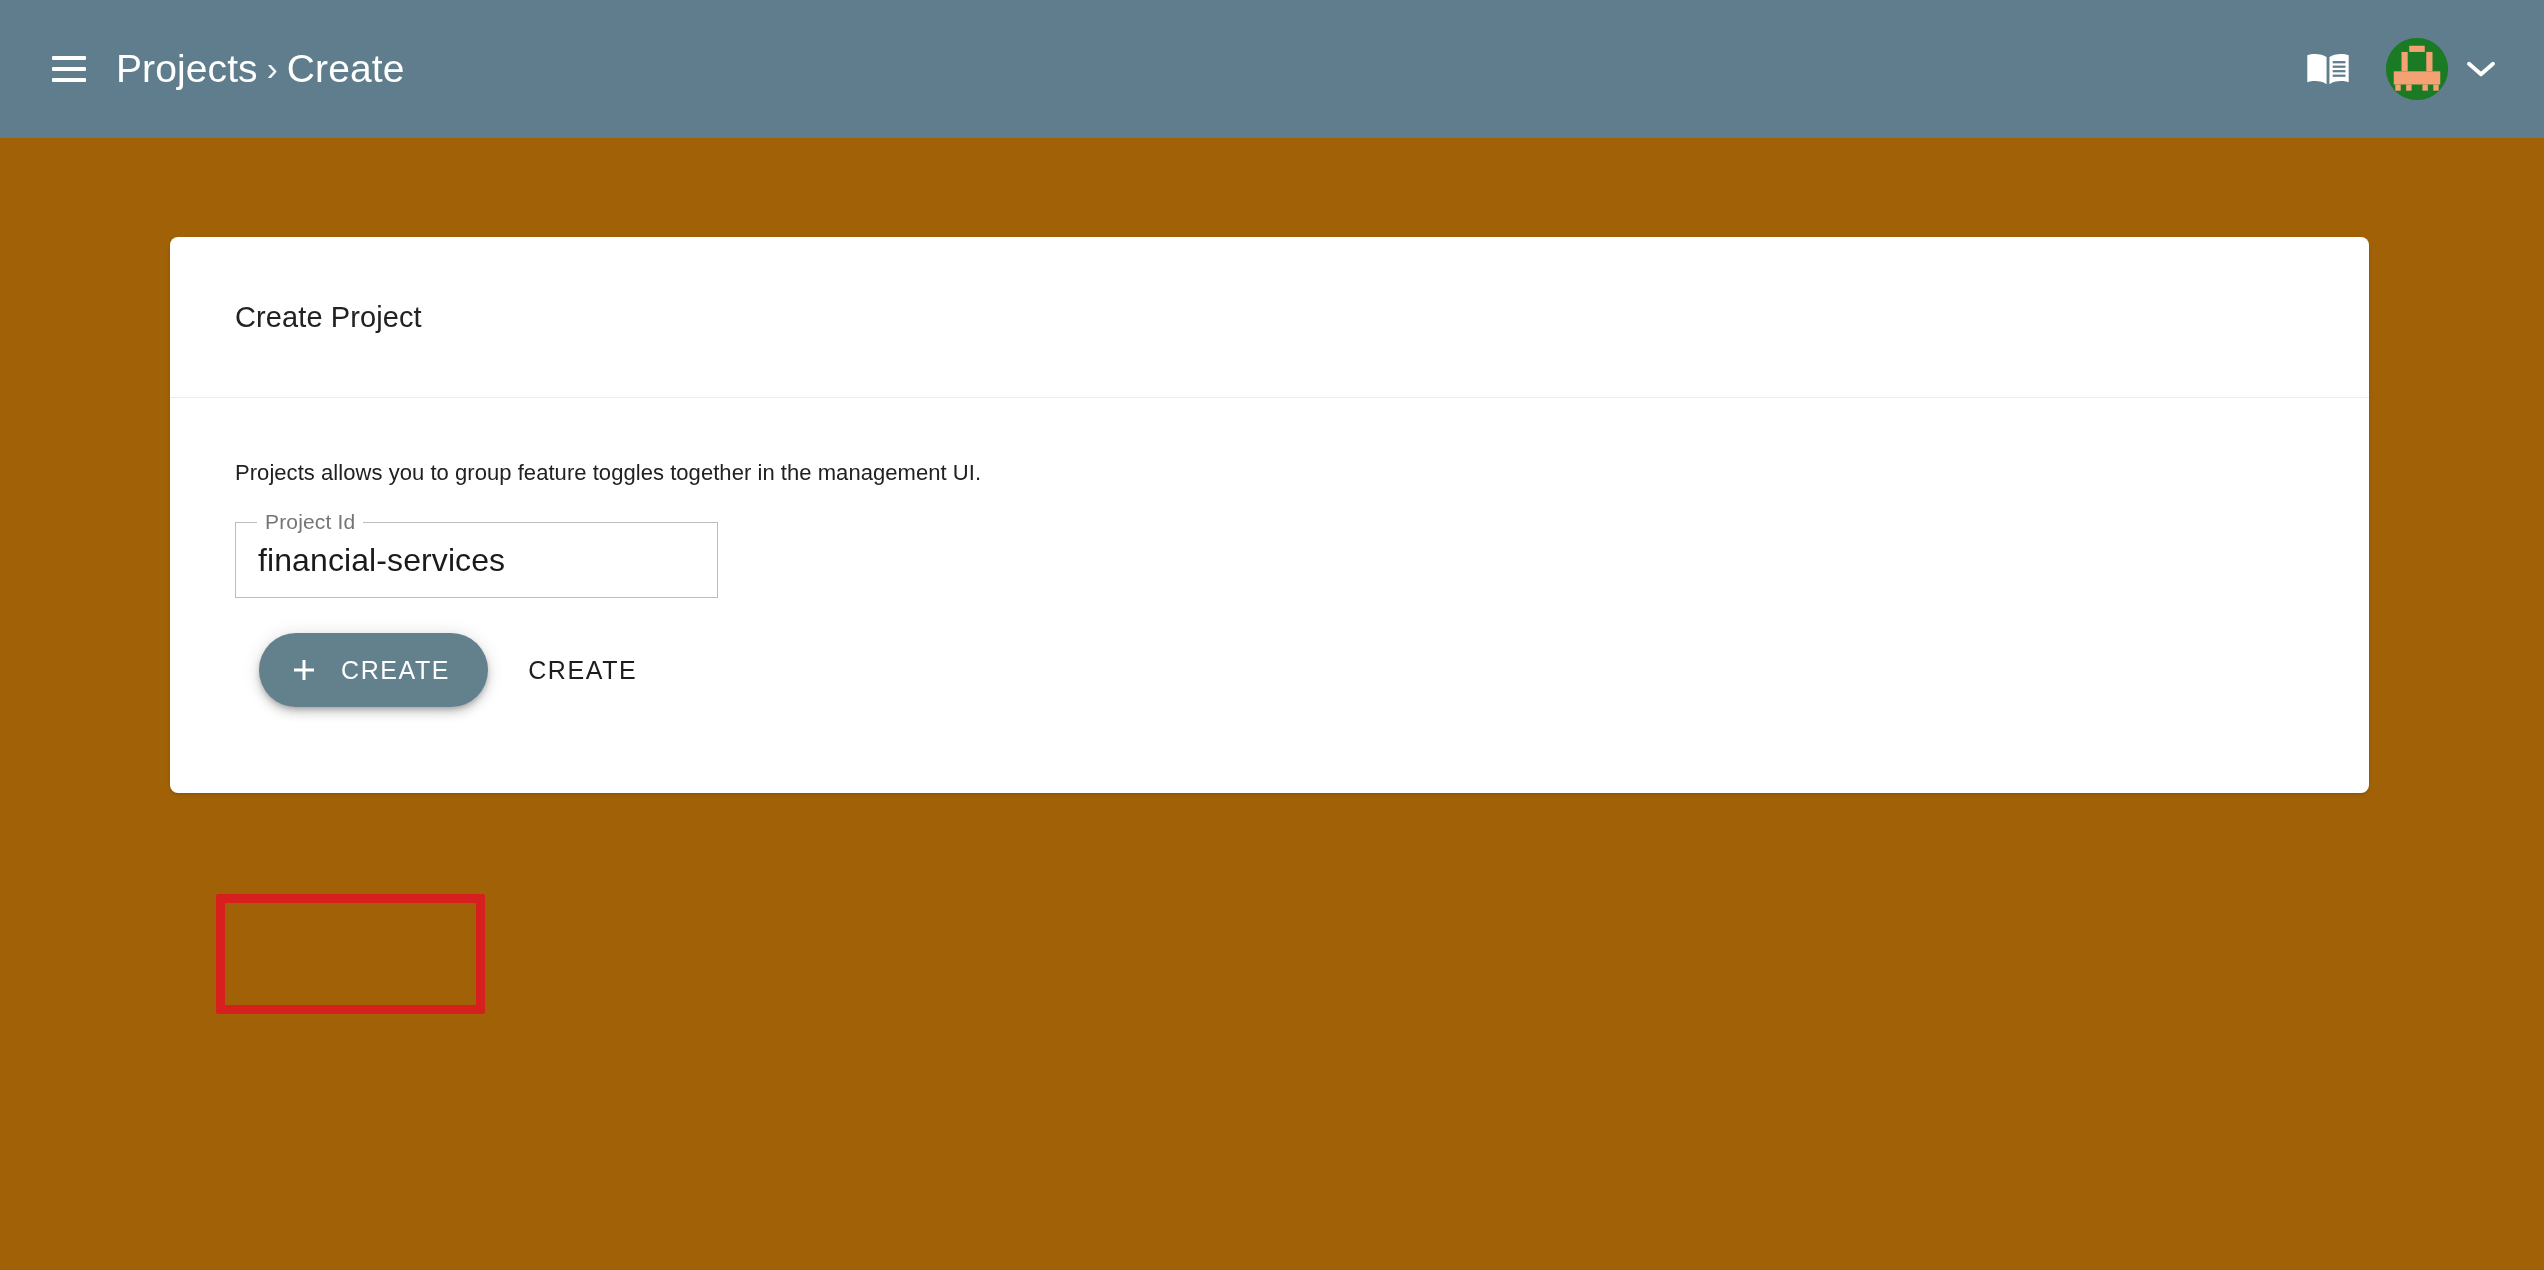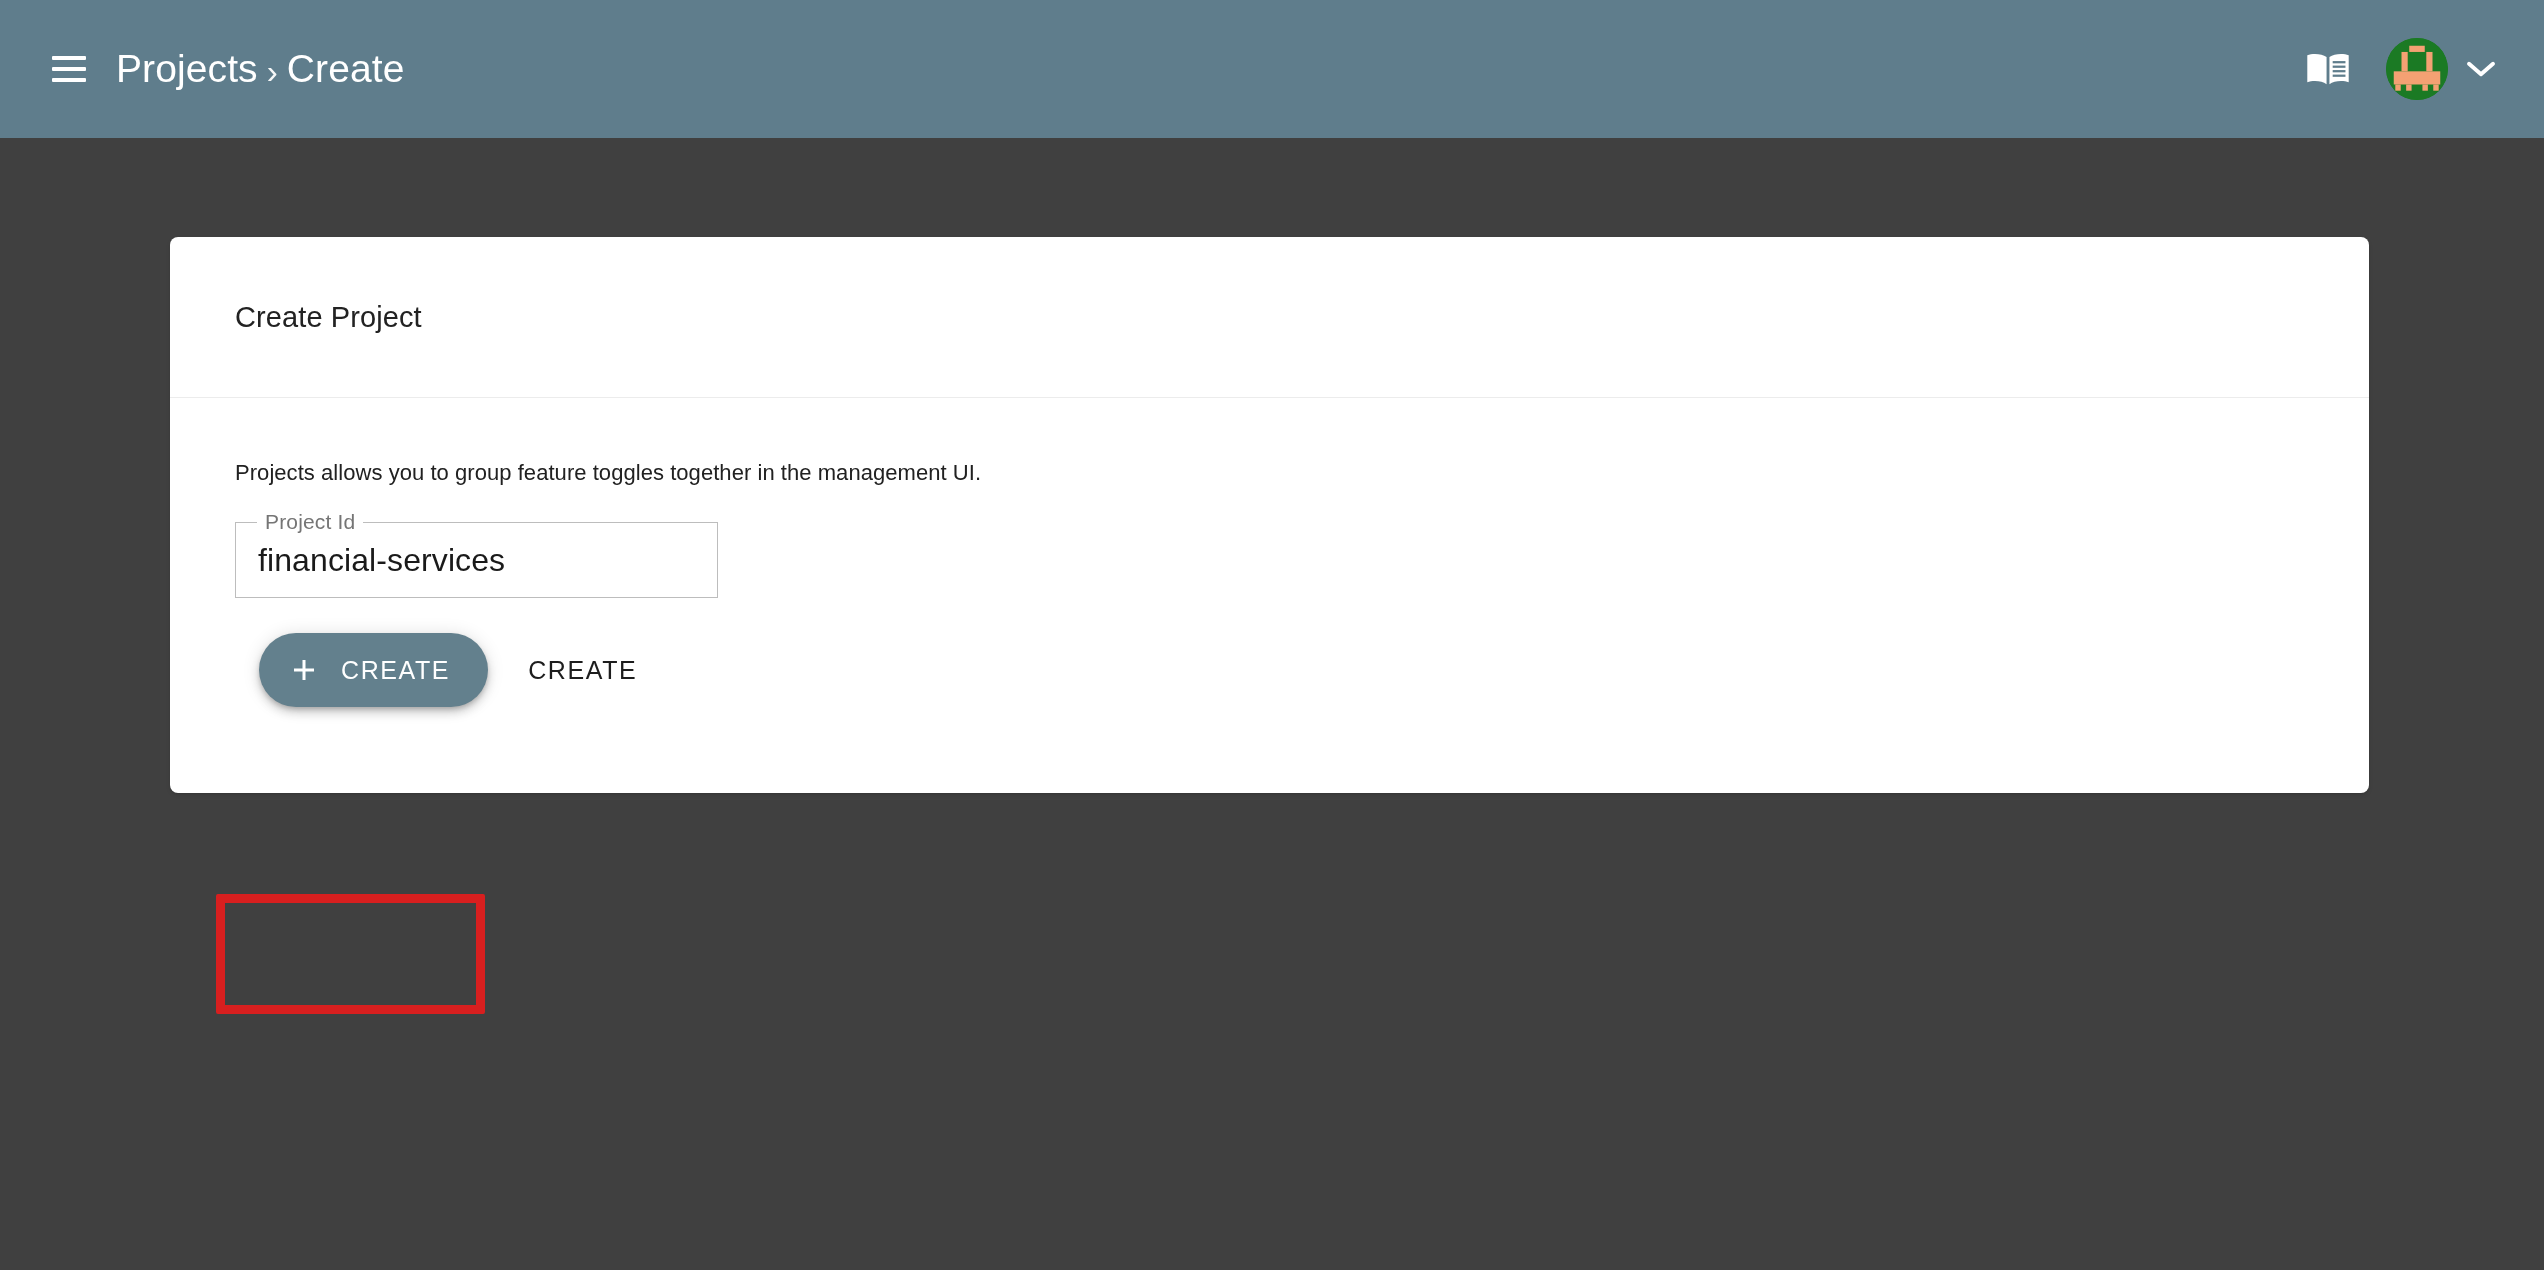--- a/index.html
+++ b/index.html
@@ -41,21 +41,21 @@
     background: #ffffff;
     border-radius: 1px;
   }
   .breadcrumb {
     color: #ffffff;
     font-size: 39px;
     font-weight: 400;
     letter-spacing: 0.1px;
     white-space: nowrap;
     display: flex;
-    align-items: flex-end;
+    align-items: center;
     gap: 9px;
   }
   .breadcrumb .crumb-sep {
     font-size: 33px;
     opacity: 0.95;
   }
   .appbar-right {
     margin-left: auto;
     display: flex;
     align-items: center;
@@ -83,21 +83,21 @@
   .chevron {
     width: 30px; height: 18px;
     display: block;
   }
 
   
   .page {
     position: absolute;
     top: 138px; left: 0;
     width: 2544px; height: 1132px;
-    background: #404040;
+    background: #a16207;
   }
 
   
   .card {
     position: absolute;
     left: 170px; top: 99px;
     width: 2199px;
     background: #ffffff;
     border-radius: 8px;
     box-shadow: 0 2px 4px rgba(0,0,0,0.10), 0 1px 2px rgba(0,0,0,0.06);

